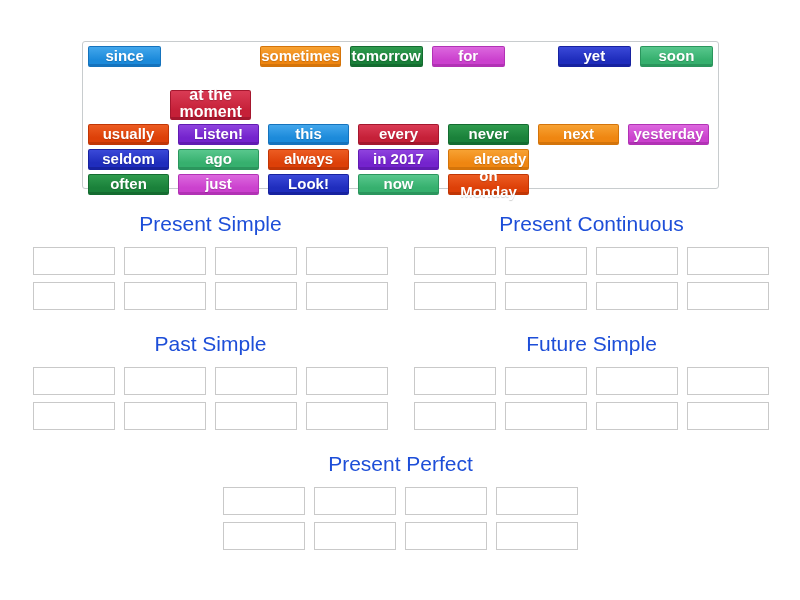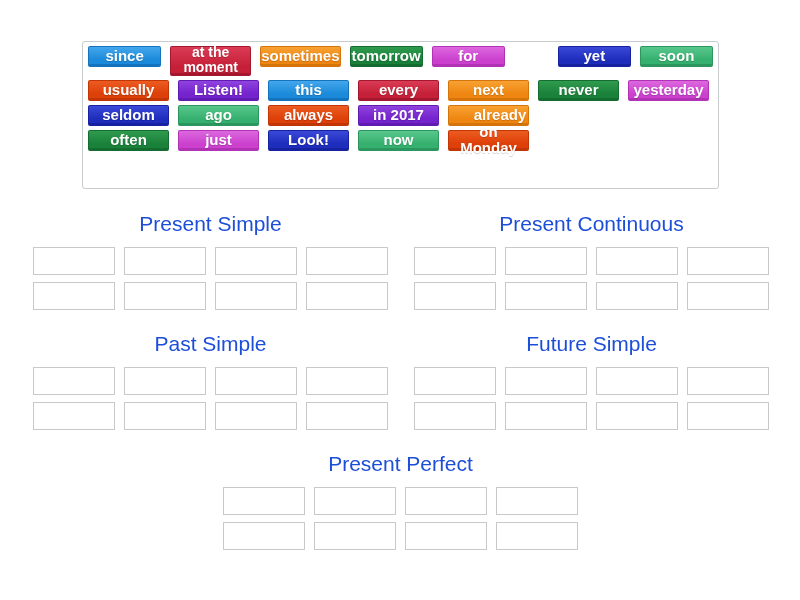--- a/index.html
+++ b/index.html
@@ -45,22 +45,23 @@
     text-align: center;
     color: #ffffff;
     font-weight: bold;
     font-size: 15px;
     line-height: 1.05;
     cursor: grab;
     text-shadow: 0 1px 1px rgba(0,0,0,0.18);
     user-select: none;
   }
   .chip.small {
-    font-size: 14px;
+    font-size: 16px;
     padding: 13px 15px;
+    margin-top: 44px;
   }
 
   
   .group {
     position: absolute;
     width: 355px;
   }
   .group-title {
     text-align: center;
     font-size: 21px;
@@ -107,22 +108,22 @@
         <div class="chip" style="background: linear-gradient(rgb(47, 155, 78) 0%, rgb(26, 129, 58) 75%); border-width: 1px 1px 3px; border-style: solid; border-color: rgb(20, 108, 48); border-image: initial;">tomorrow</div>
         <div class="chip" style="background: linear-gradient(rgb(220, 104, 222) 0%, rgb(203, 65, 206) 75%); border-width: 1px 1px 3px; border-style: solid; border-color: rgb(178, 50, 181); border-image: initial;">for</div>
         <div class="chip" style="background: linear-gradient(rgb(58, 73, 216) 0%, rgb(31, 45, 189) 75%); border-width: 1px 1px 3px; border-style: solid; border-color: rgb(23, 34, 160); border-image: initial; margin-left: 44px;">yet</div>
         <div class="chip" style="background: linear-gradient(rgb(88, 199, 141) 0%, rgb(54, 176, 110) 75%); border-width: 1px 1px 3px; border-style: solid; border-color: rgb(43, 150, 93); border-image: initial;">soon</div>
       </div>
       <div class="tray-row">
         <div class="chip" style="background: linear-gradient(rgb(236, 92, 34) 0%, rgb(221, 64, 8) 75%); border-width: 1px 1px 3px; border-style: solid; border-color: rgb(194, 54, 5); border-image: initial;">usually</div>
         <div class="chip" style="background: linear-gradient(rgb(143, 67, 222) 0%, rgb(116, 35, 205) 75%); border-width: 1px 1px 3px; border-style: solid; border-color: rgb(97, 27, 178); border-image: initial;">Listen!</div>
         <div class="chip" style="background: linear-gradient(rgb(67, 167, 236) 0%, rgb(28, 138, 218) 75%); border-width: 1px 1px 3px; border-style: solid; border-color: rgb(21, 115, 189); border-image: initial;">this</div>
         <div class="chip" style="background: linear-gradient(rgb(218, 59, 85) 0%, rgb(197, 32, 56) 75%); border-width: 1px 1px 3px; border-style: solid; border-color: rgb(165, 23, 46); border-image: initial;">every</div>
+        <div class="chip" style="background: linear-gradient(rgb(47, 155, 78) 0%, rgb(26, 129, 58) 75%); border-width: 1px 1px 3px; border-style: solid; border-color: rgb(20, 108, 48); border-image: initial;">never</div>
         <div class="chip" style="background: linear-gradient(rgb(247, 162, 51) 0%, rgb(239, 134, 17) 75%); border-width: 1px 1px 3px; border-style: solid; border-color: rgb(212, 116, 10); border-image: initial;">next</div>
-        <div class="chip" style="background: linear-gradient(rgb(47, 155, 78) 0%, rgb(26, 129, 58) 75%); border-width: 1px 1px 3px; border-style: solid; border-color: rgb(20, 108, 48); border-image: initial;">never</div>
         <div class="chip" style="background: linear-gradient(rgb(220, 104, 222) 0%, rgb(203, 65, 206) 75%); border-width: 1px 1px 3px; border-style: solid; border-color: rgb(178, 50, 181); border-image: initial;">yesterday</div>
       </div>
       <div class="tray-row">
         <div class="chip" style="background: linear-gradient(rgb(58, 73, 216) 0%, rgb(31, 45, 189) 75%); border-width: 1px 1px 3px; border-style: solid; border-color: rgb(23, 34, 160); border-image: initial;">seldom</div>
         <div class="chip" style="background: linear-gradient(rgb(88, 199, 141) 0%, rgb(54, 176, 110) 75%); border-width: 1px 1px 3px; border-style: solid; border-color: rgb(43, 150, 93); border-image: initial;">ago</div>
         <div class="chip" style="background: linear-gradient(rgb(236, 92, 34) 0%, rgb(221, 64, 8) 75%); border-width: 1px 1px 3px; border-style: solid; border-color: rgb(194, 54, 5); border-image: initial;">always</div>
         <div class="chip" style="background: linear-gradient(rgb(143, 67, 222) 0%, rgb(116, 35, 205) 75%); border-width: 1px 1px 3px; border-style: solid; border-color: rgb(97, 27, 178); border-image: initial;">in 2017</div>
         <div class="chip" style="background: linear-gradient(rgb(247, 162, 51) 0%, rgb(239, 134, 17) 75%); border-width: 1px 1px 3px; border-style: solid; border-color: rgb(212, 116, 10); border-image: initial; padding-left: 23px;">already</div>
       </div>
       <div class="tray-row">

